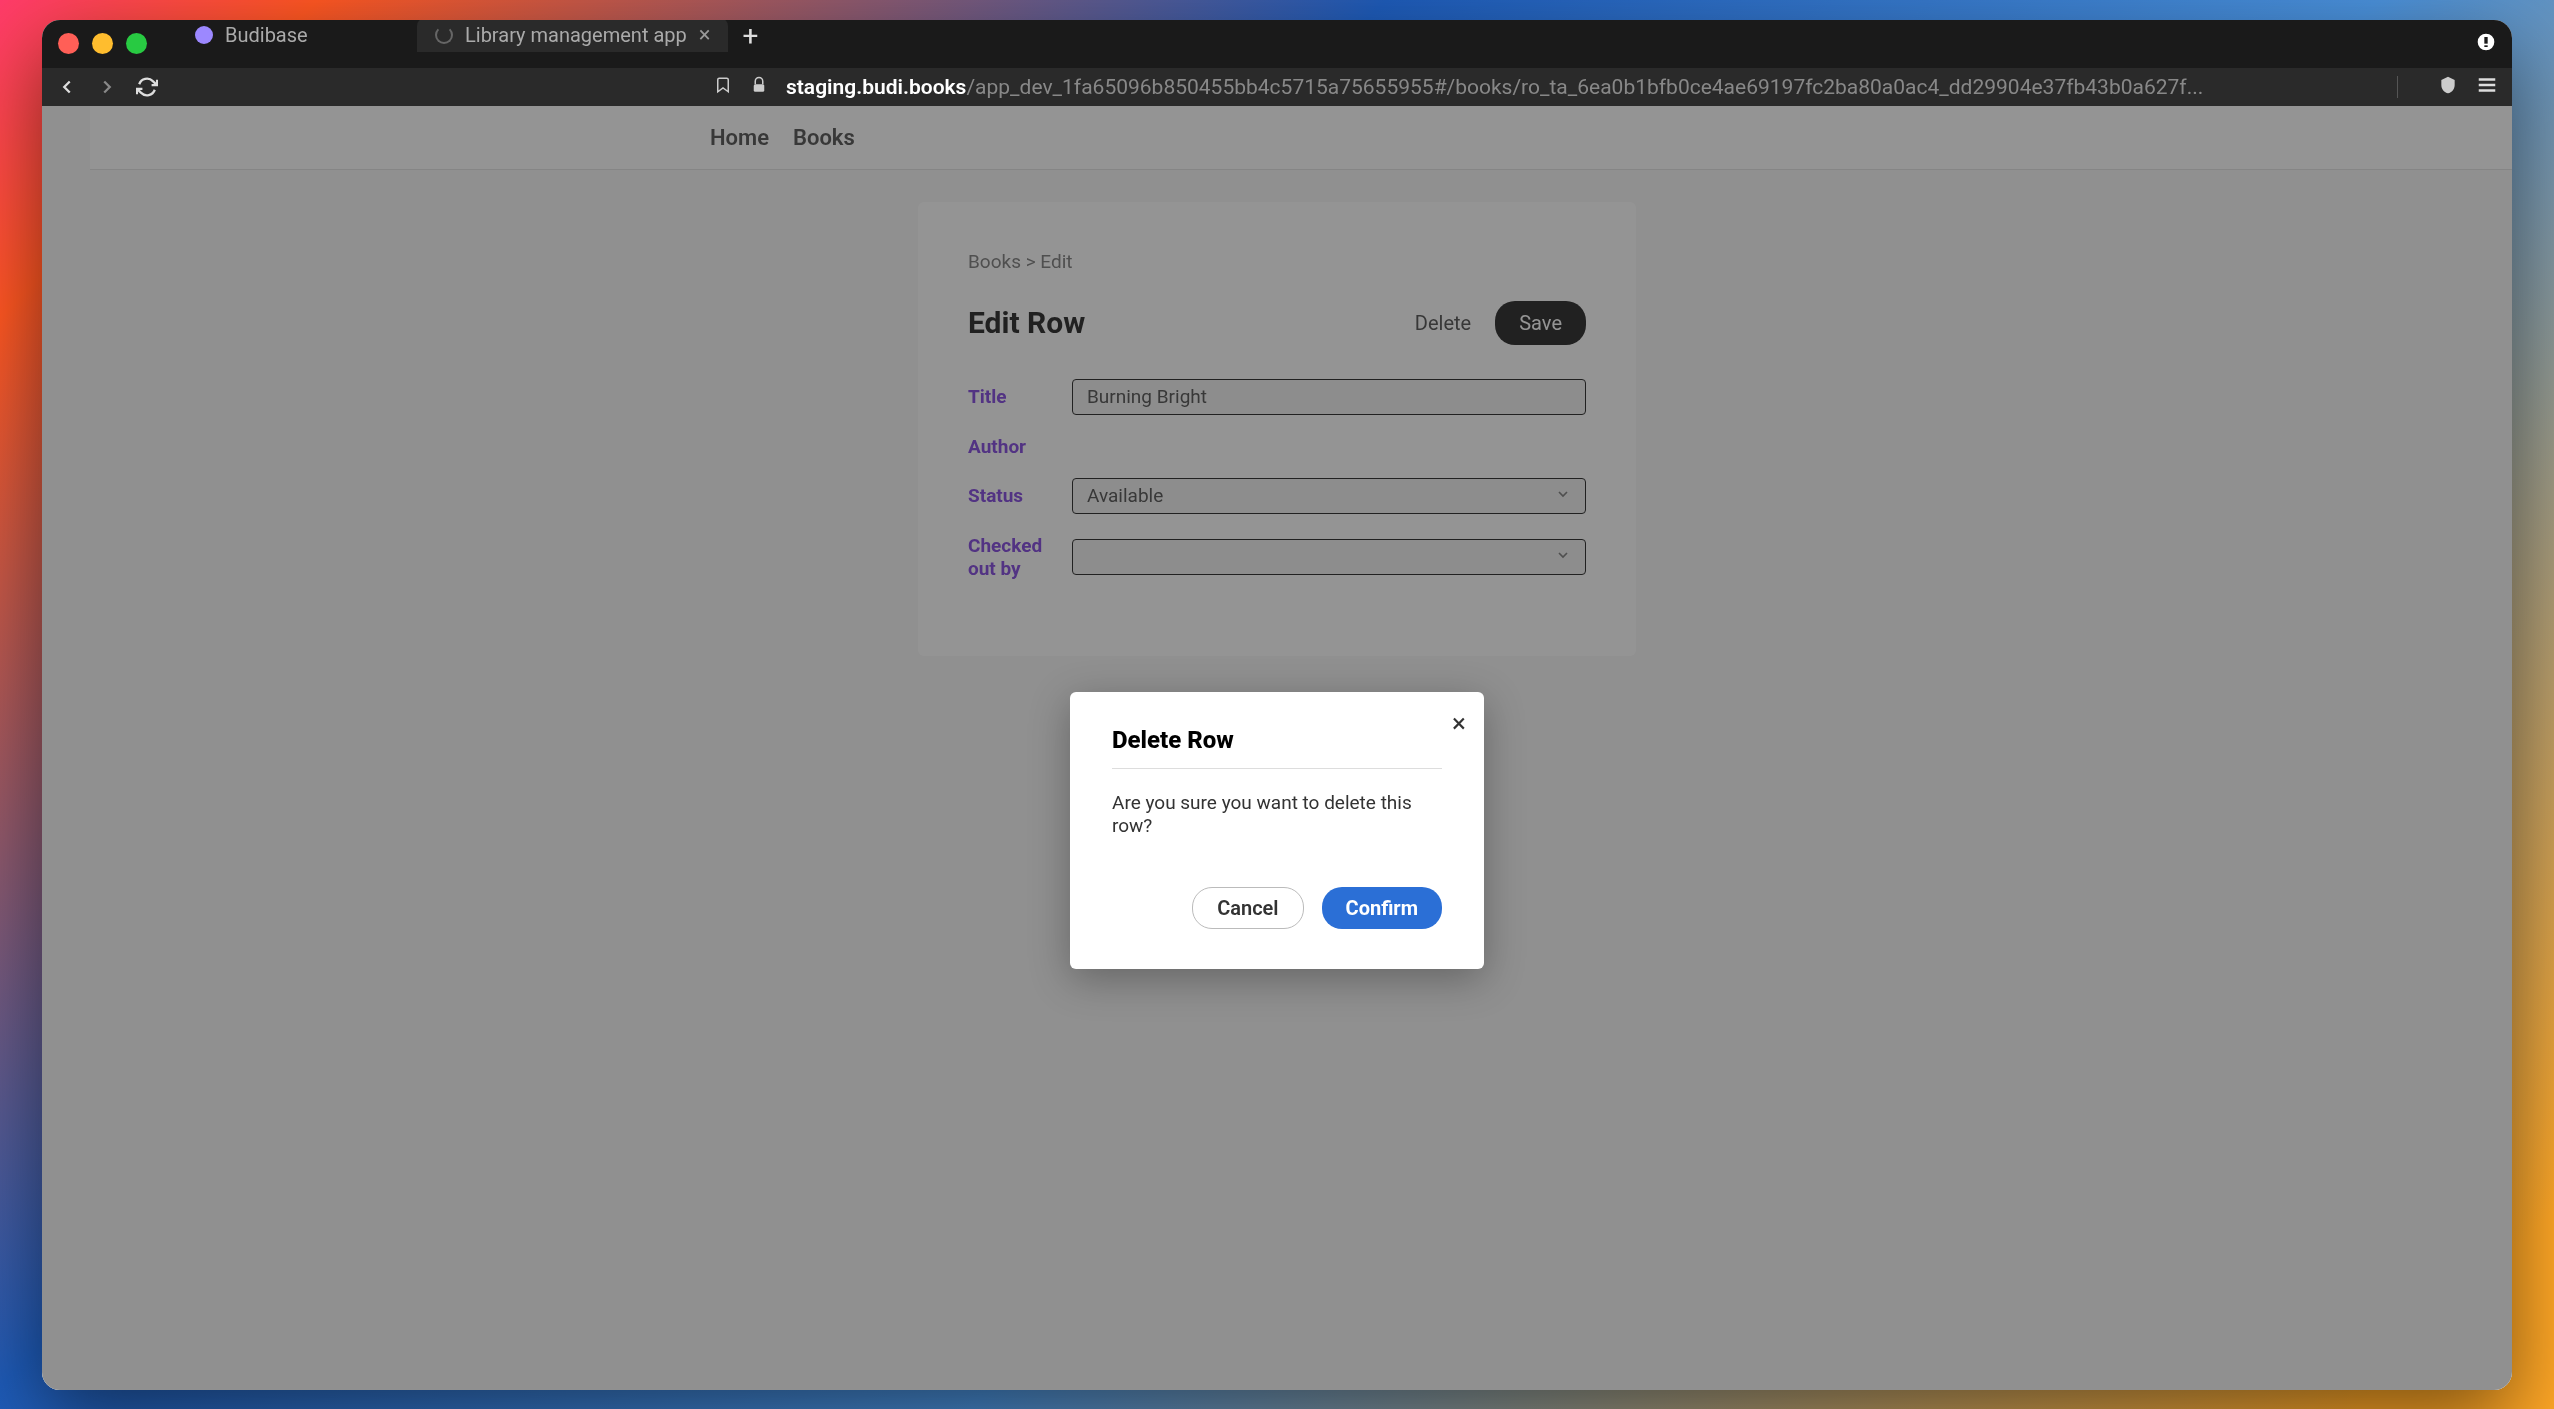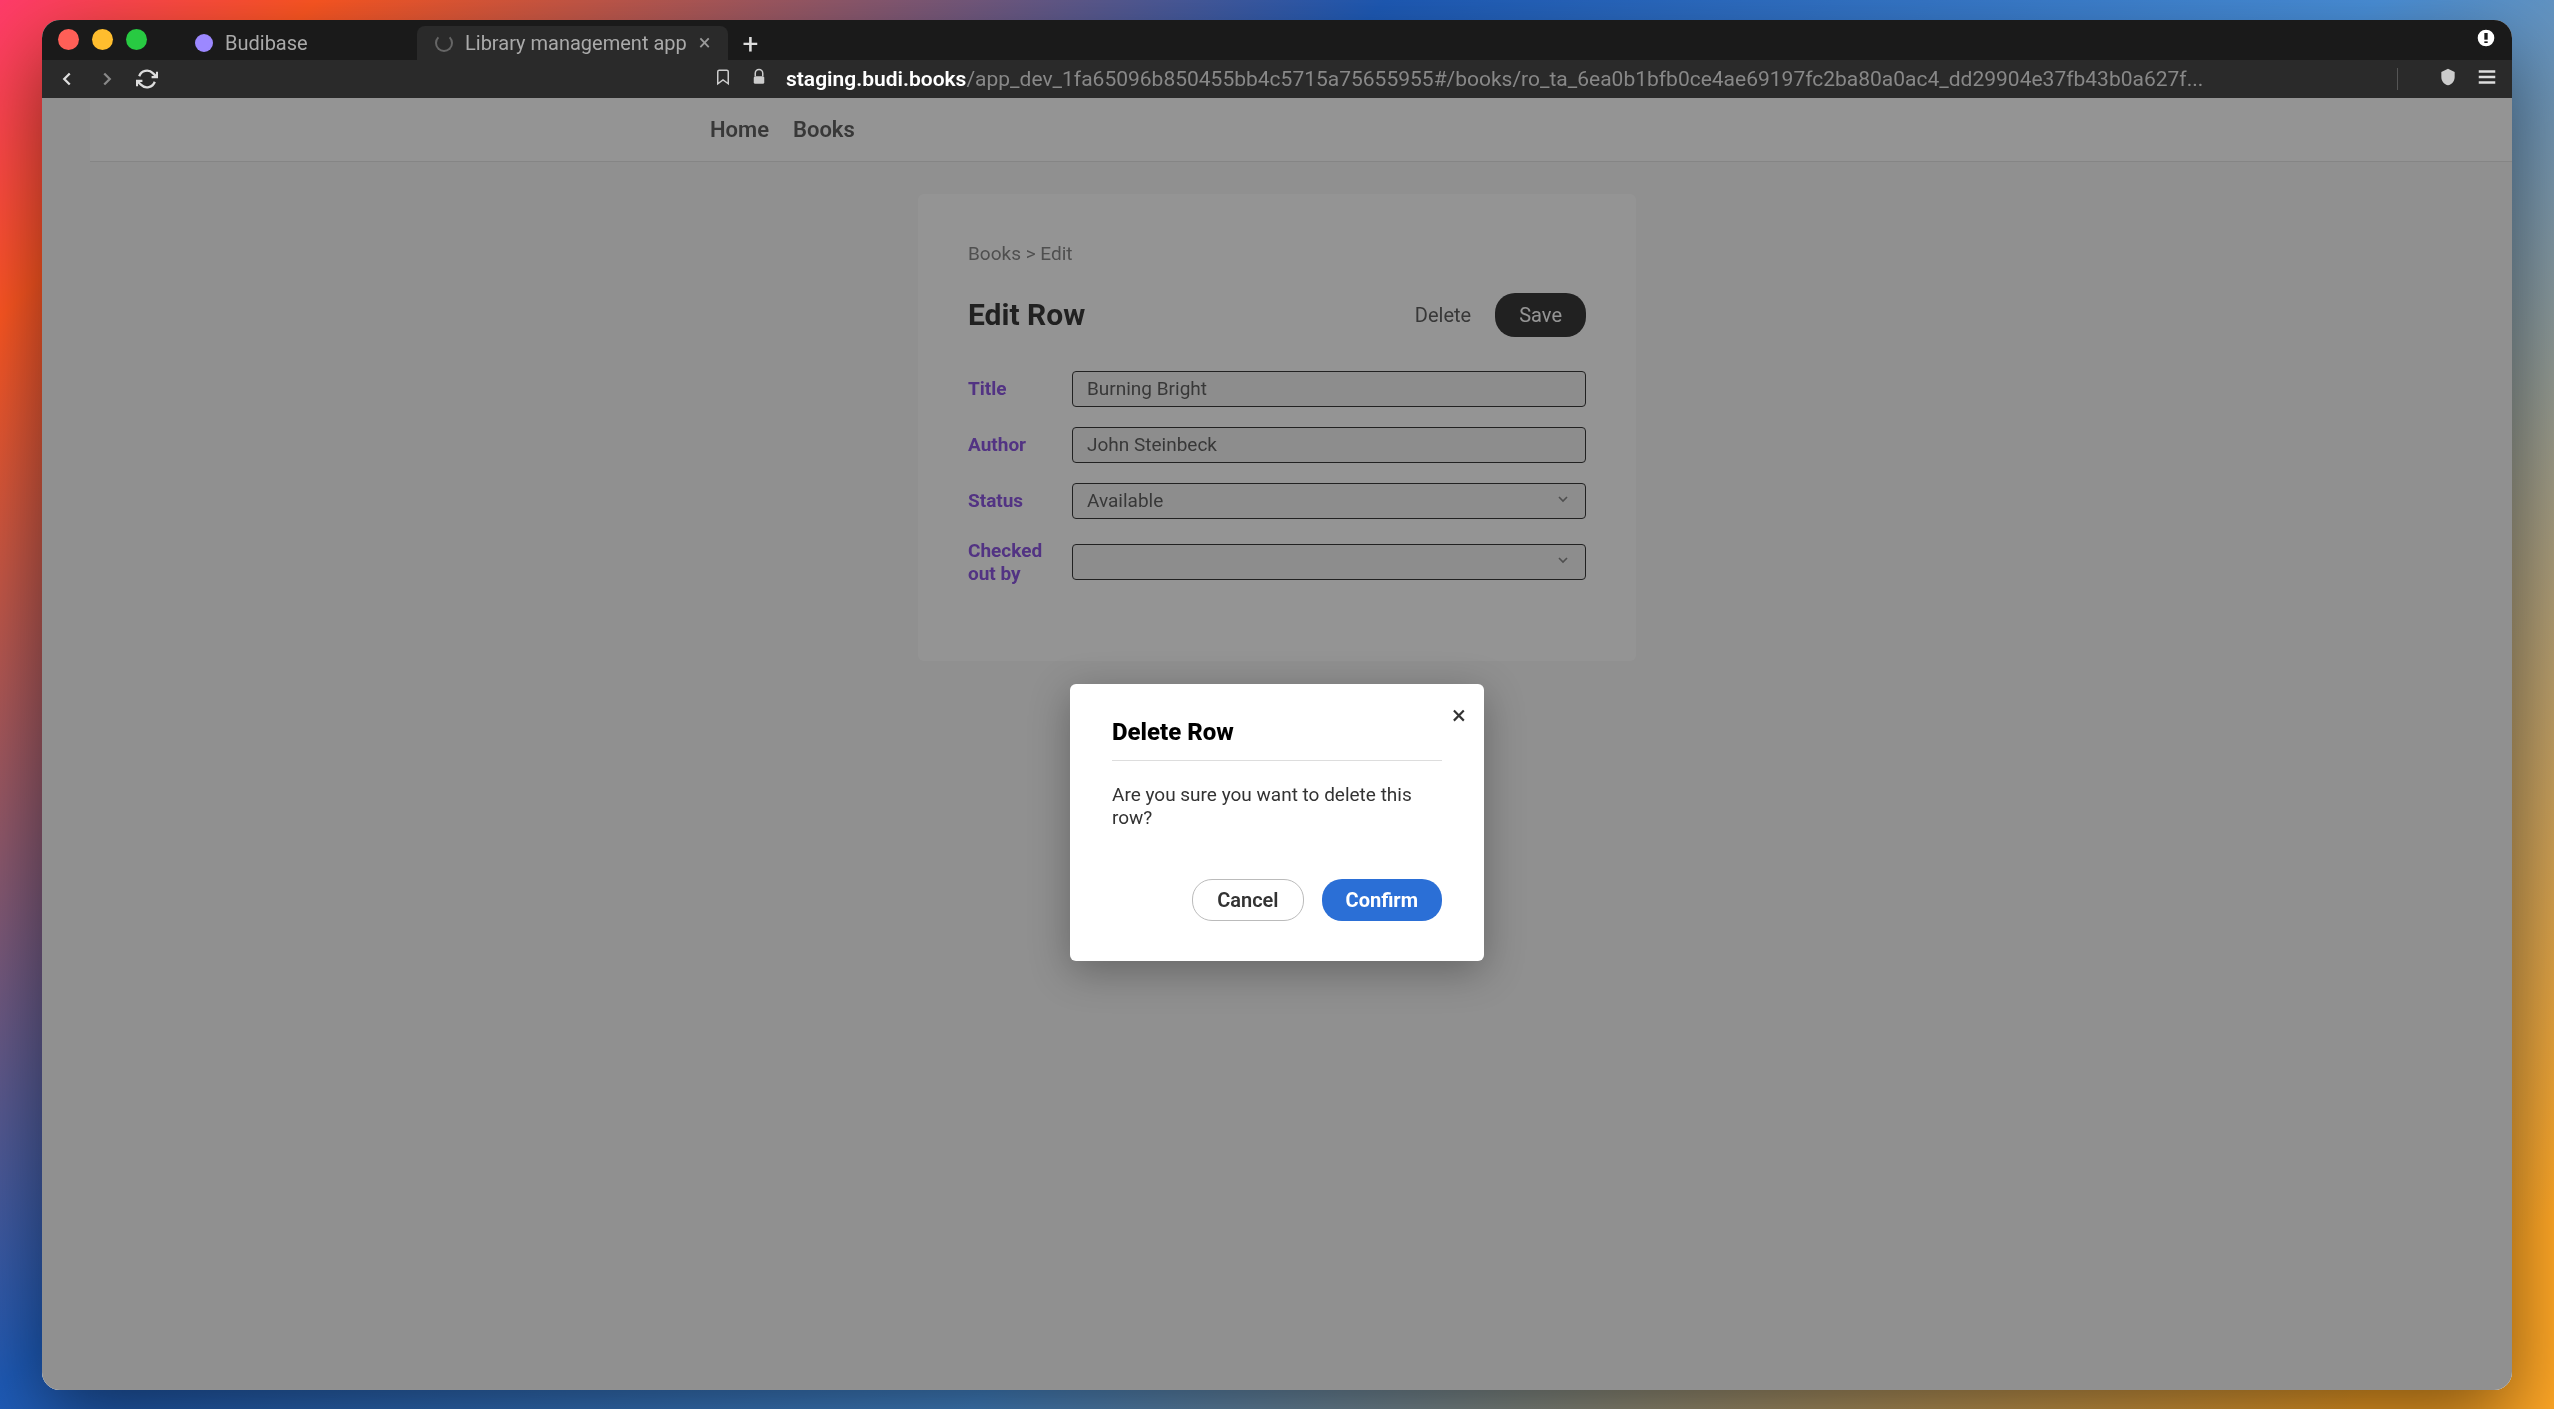--- a/index.html
+++ b/index.html
@@ -22,24 +22,24 @@
       height: 1370px;
       background: #f5f5f5;
       border-radius: 18px;
       overflow: hidden;
       box-shadow: 0 30px 80px rgba(0,0,0,0.5);
       display: flex;
       flex-direction: column;
     }
     .title-bar {
       background: #1a1a1a;
-      height: 40px;
-      display: flex;
-      align-items: center;
-      padding: 0 16px;
+      height: 48px;
+      display: flex;
+      align-items: center;
+      padding: 16px 16px;
       position: relative;
     }
     .traffic-lights {
       display: flex;
       gap: 13px;
       align-items: center;
     }
     .traffic-light {
       width: 21px;
       height: 21px;
@@ -420,23 +420,20 @@
         </div>
 
         <div class="form-row">
           <div class="form-label">Title</div>
           <div class="form-input">
             <span>Burning Bright</span>
           </div>
         </div>
         <div class="form-row">
           <div class="form-label">Author</div>
-          <div class="form-input">
-            <span>John Steinbeck</span>
-          </div>
         </div>
         <div class="form-row">
           <div class="form-label">Status</div>
           <div class="form-select">
             <span>Available</span>
             <span class="chevron">
               <svg width="16" height="16" viewBox="0 0 24 24" fill="none" stroke="currentColor" stroke-width="2.5">
                   <path d="M6 9l6 6 6-6"></path>
                 </svg>
             </span>

